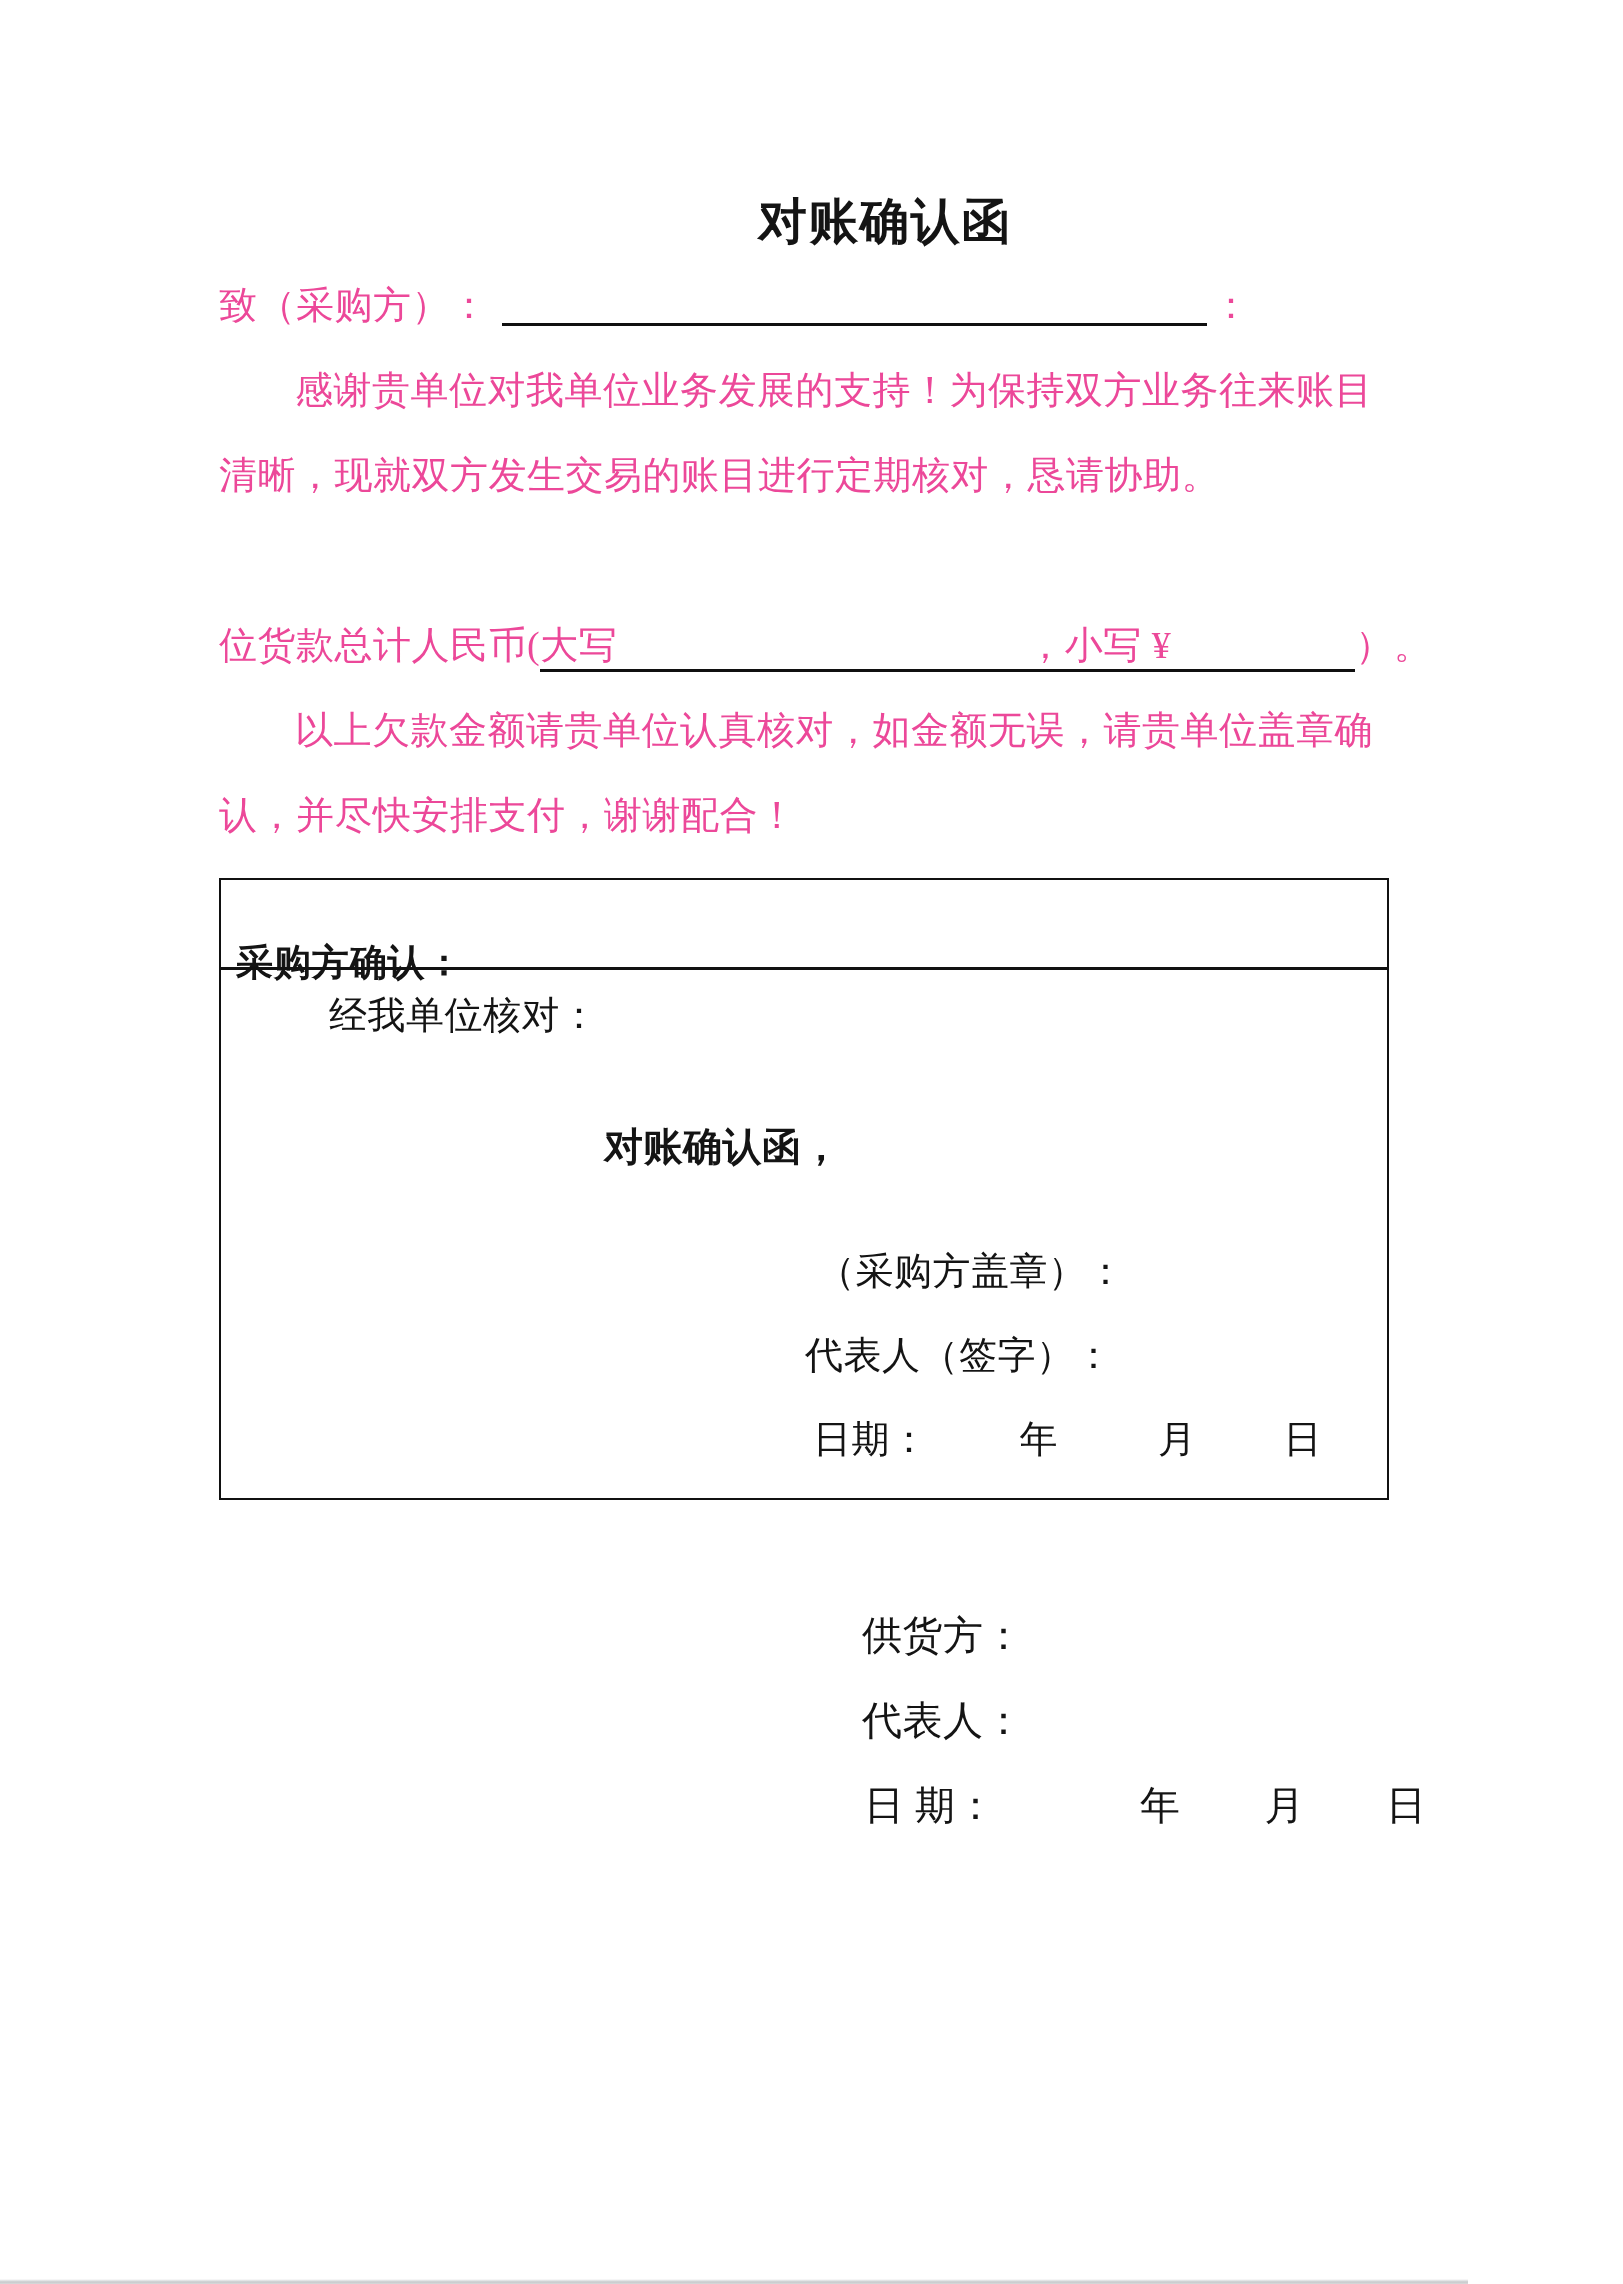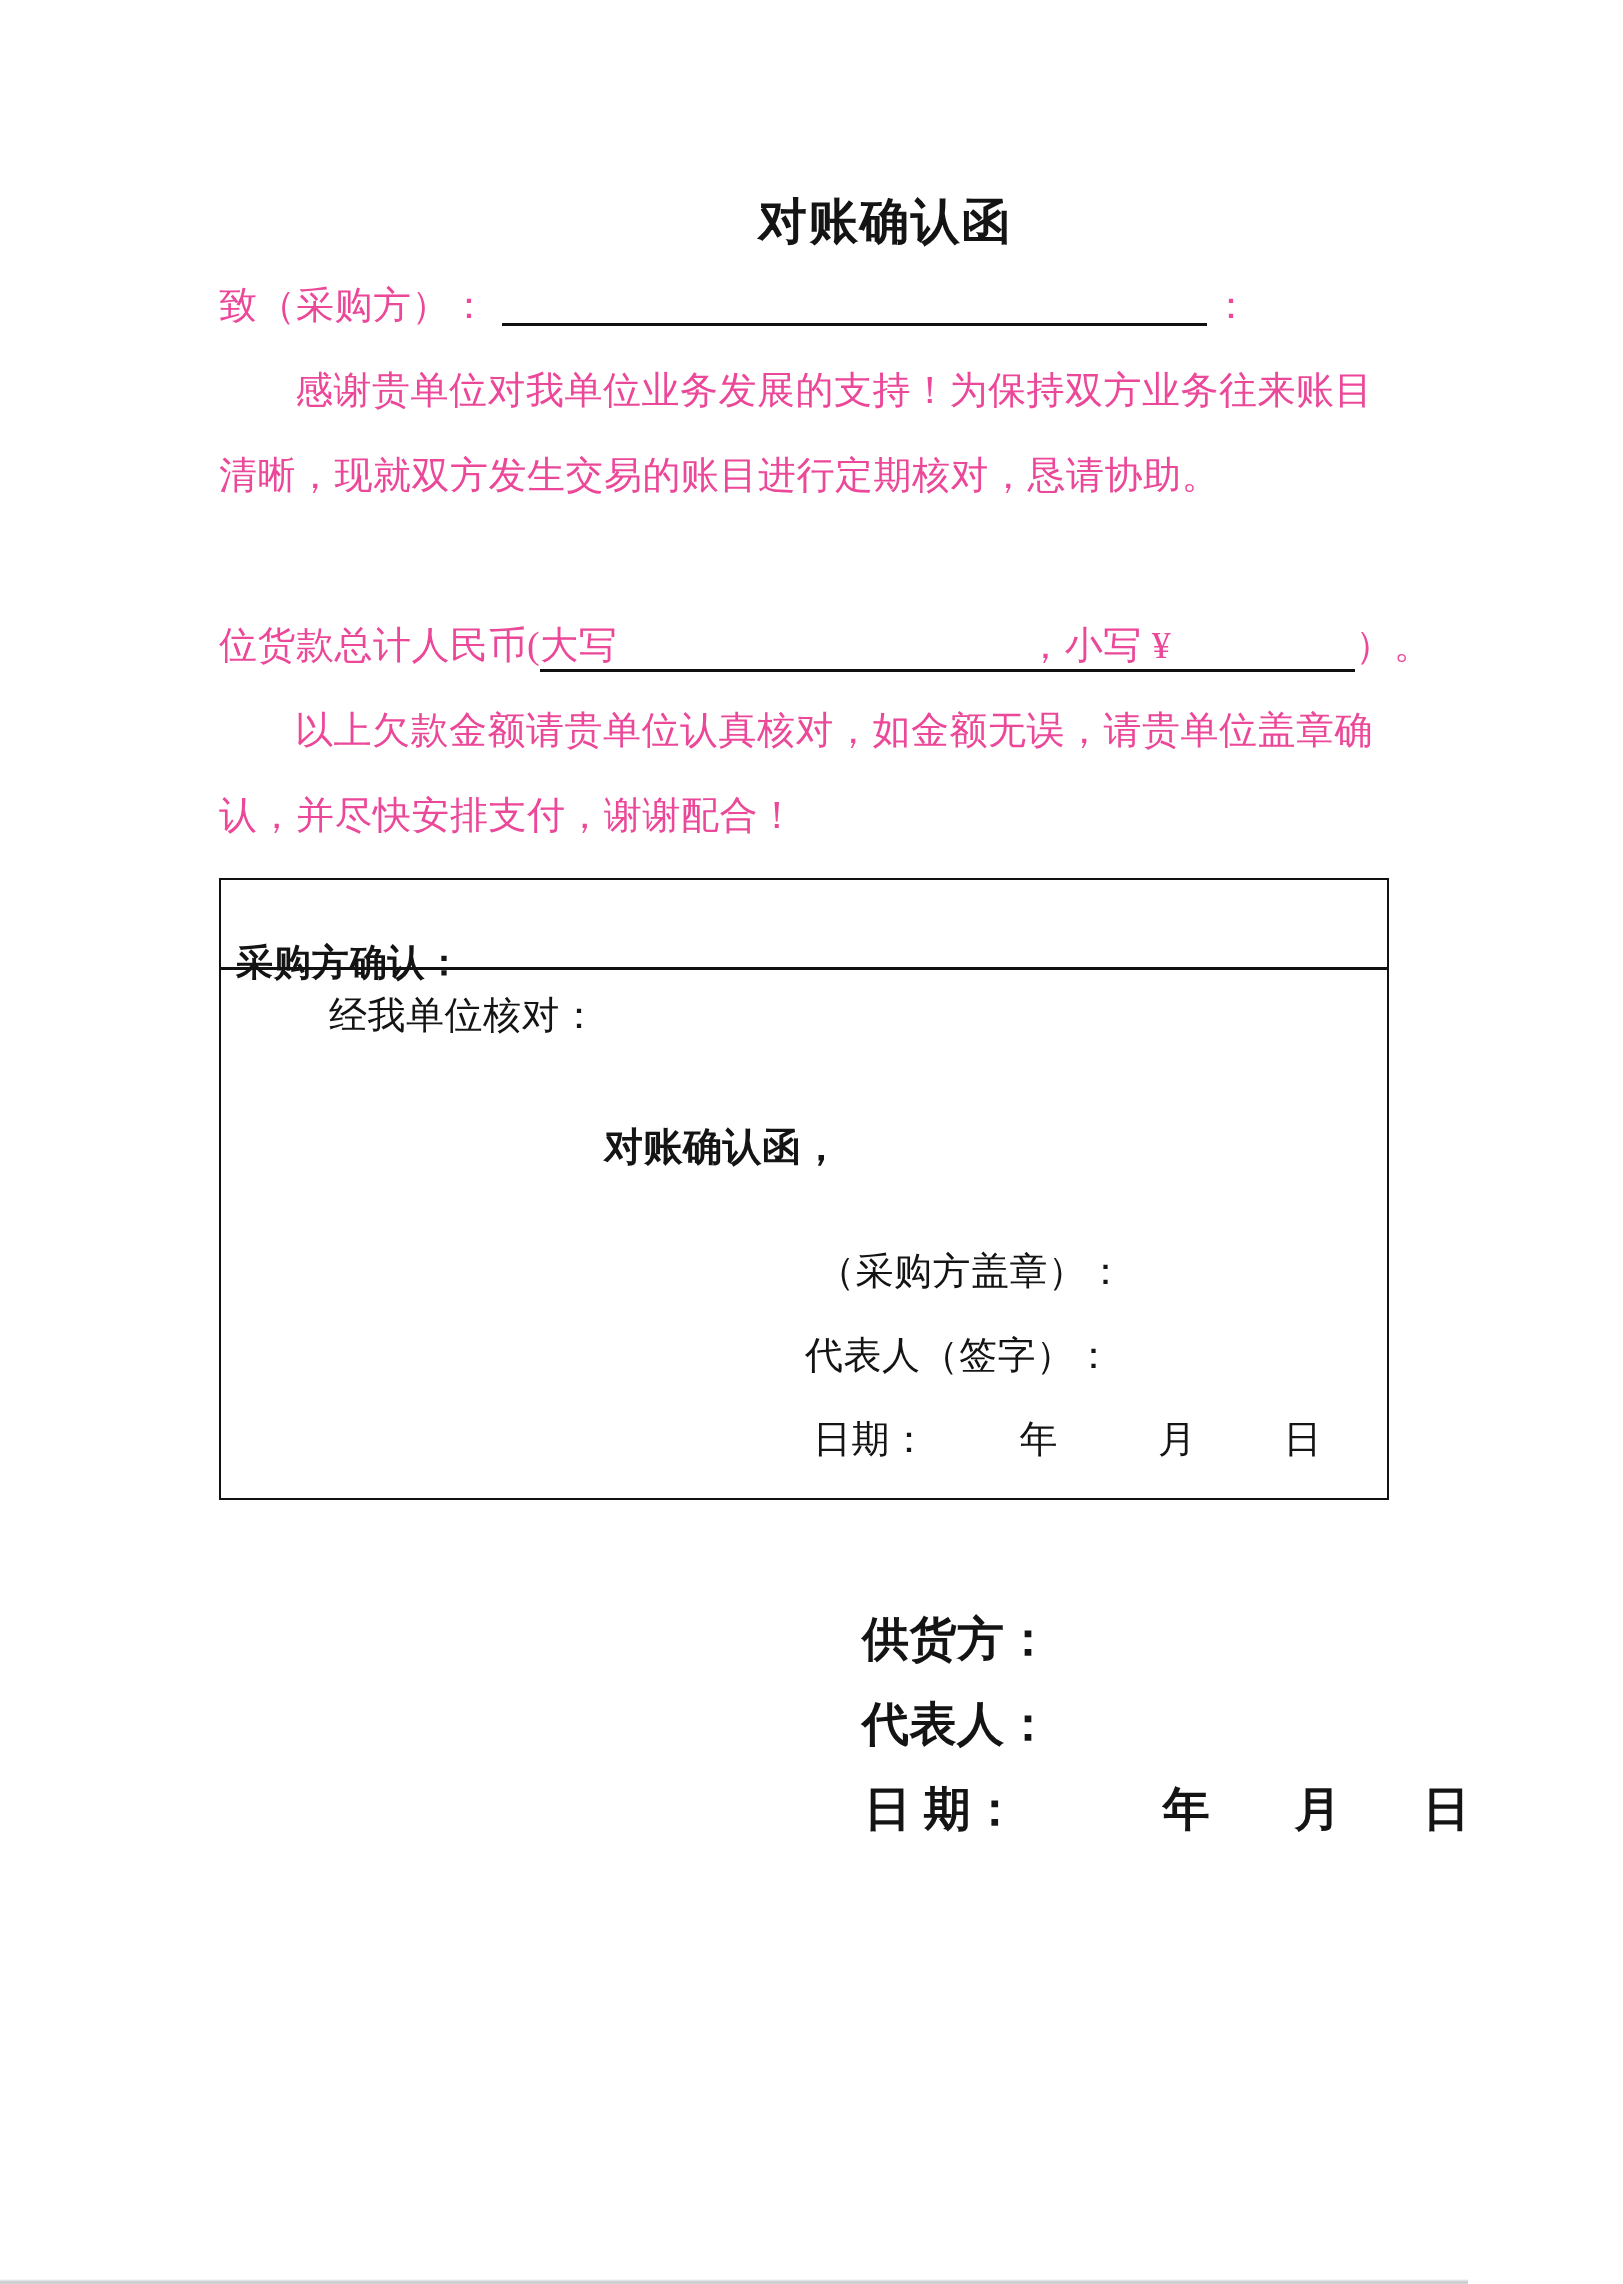--- a/index.html
+++ b/index.html
@@ -61,24 +61,23 @@
     line-height:1;
   }
   .bold-hei{
     font-family:"Liberation Sans","DejaVu Sans",sans-serif;
     font-weight:bold;
     margin-top:45px;
   }
   .supplier-line{
     position:absolute;
     white-space:nowrap;
-    font-size:47px;
-    letter-spacing:0.5px;
-    line-height:1;
-    font-weight:bold;
+    font-size:40px;
+    letter-spacing:0.5px;
+    line-height:1;
   }
   .watermark{
     position:absolute;
     left:1509px;top:2245px;
     display:flex;
     align-items:flex-start;
     gap:6px;
     font-family:"Liberation Sans","DejaVu Sans",sans-serif;
   }
   .qr{width:29px;height:29px;display:block;}

